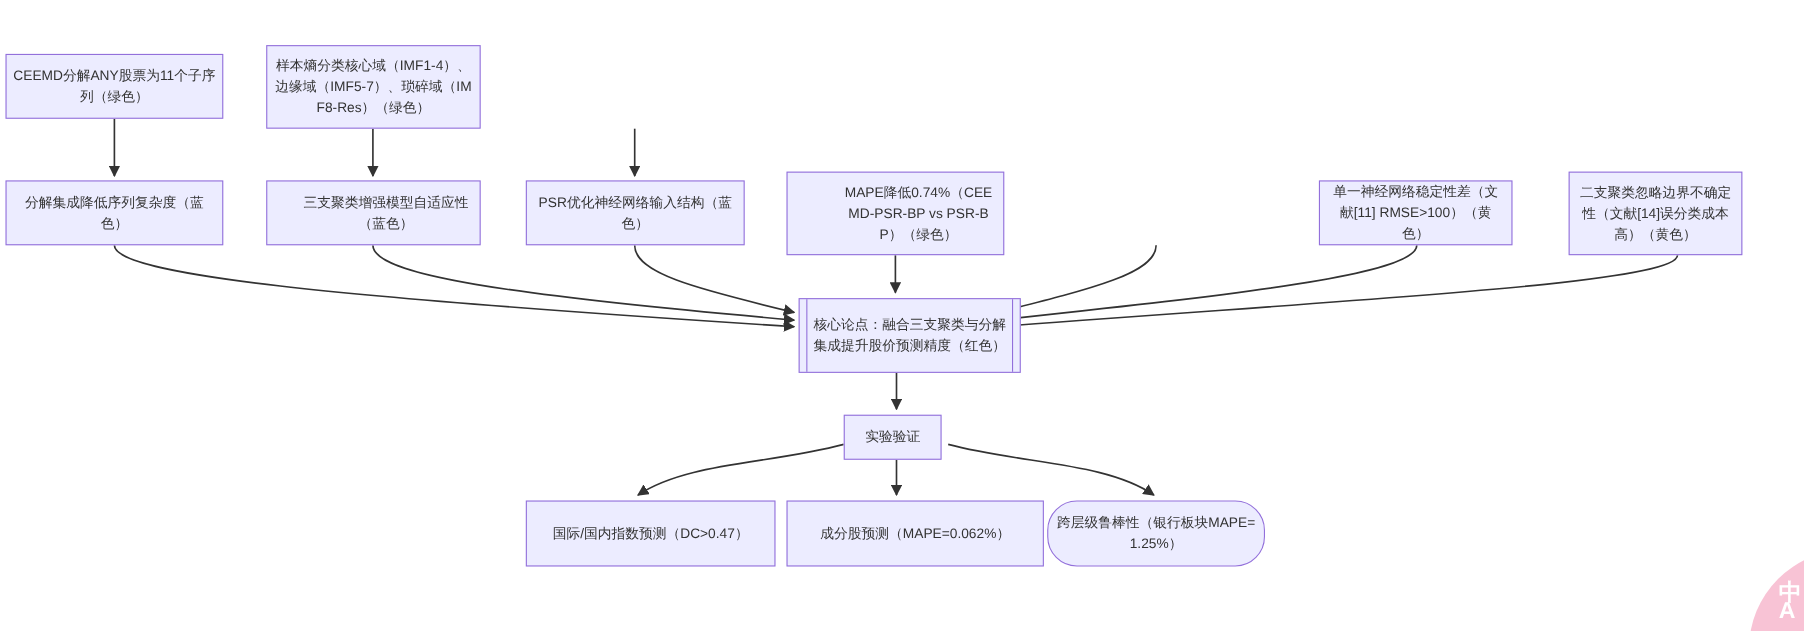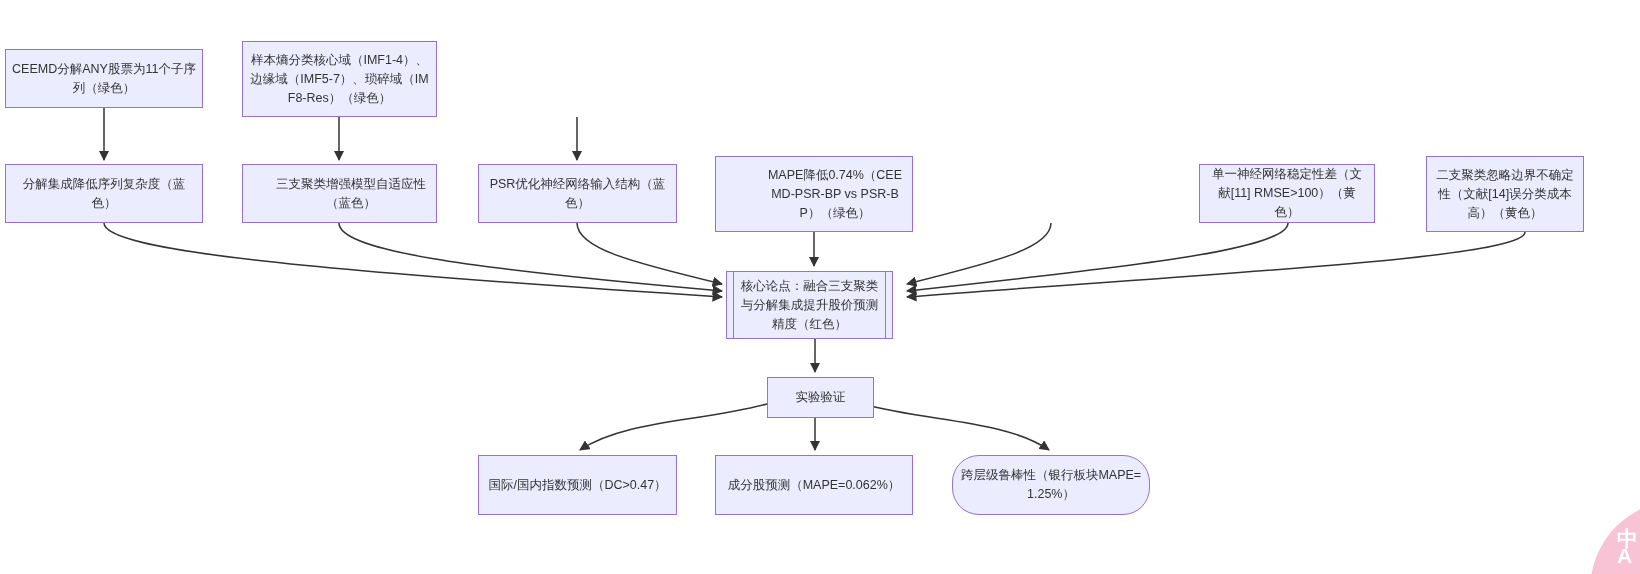--- a/index.html
+++ b/index.html
@@ -21,29 +21,29 @@
   .n1{left:5px;top:49px;width:198px;height:59px;}
   .n2{left:242px;top:41px;width:195px;height:76px;}
   .n3{left:478px;top:42px;width:199px;height:75px;}
   .m1{left:5px;top:164px;width:198px;height:59px;}
   .m2{left:242px;top:164px;width:195px;height:59px;padding-left:29px;}
   .m3{left:478px;top:164px;width:199px;height:59px;justify-content:center;}
   .m4{left:715px;top:156px;width:198px;height:76px;padding-left:48px;}
   .m5{left:952px;top:164px;width:198px;height:59px;}
   .m6{left:1189px;top:164px;width:176px;height:59px;margin-left:10px;}
   .m7{left:1426px;top:156px;width:158px;height:76px;}
-  .core{left:726px;top:271px;width:167px;height:68px;padding:0;}
+  .core{left:726px;top:271px;width:202px;height:68px;padding:0;}
   .core-inner{
     align-self:stretch;flex:1;display:flex;align-items:center;justify-content:center;
     margin:0 6px;border-left:1px solid #9370DB;border-right:1px solid #9370DB;
     padding:2px 5px;
   }
-  .exp{left:767px;top:377px;width:107px;height:41px;}
-  .b1{left:478px;top:455px;width:199px;height:60px;}
-  .b2{left:715px;top:455px;width:198px;height:60px;}
+  .exp{left:767px;top:377px;width:89px;height:41px;}
+  .b1{left:478px;top:455px;width:227px;height:60px;}
+  .b2{left:715px;top:455px;width:234px;height:60px;}
   .b3{left:952px;top:455px;width:198px;height:60px;border-radius:27px;}
   .watermark{
     position:absolute;left:1590px;top:500px;width:180px;height:180px;
     border-radius:50%;background:#F8C3D5;
   }
   .watermark .glyphs{
     position:absolute;left:27px;top:30px;
     color:#ffffff;font-weight:bold;font-size:21px;line-height:17px;
     letter-spacing:0;white-space:pre-line;text-align:left;
   }

